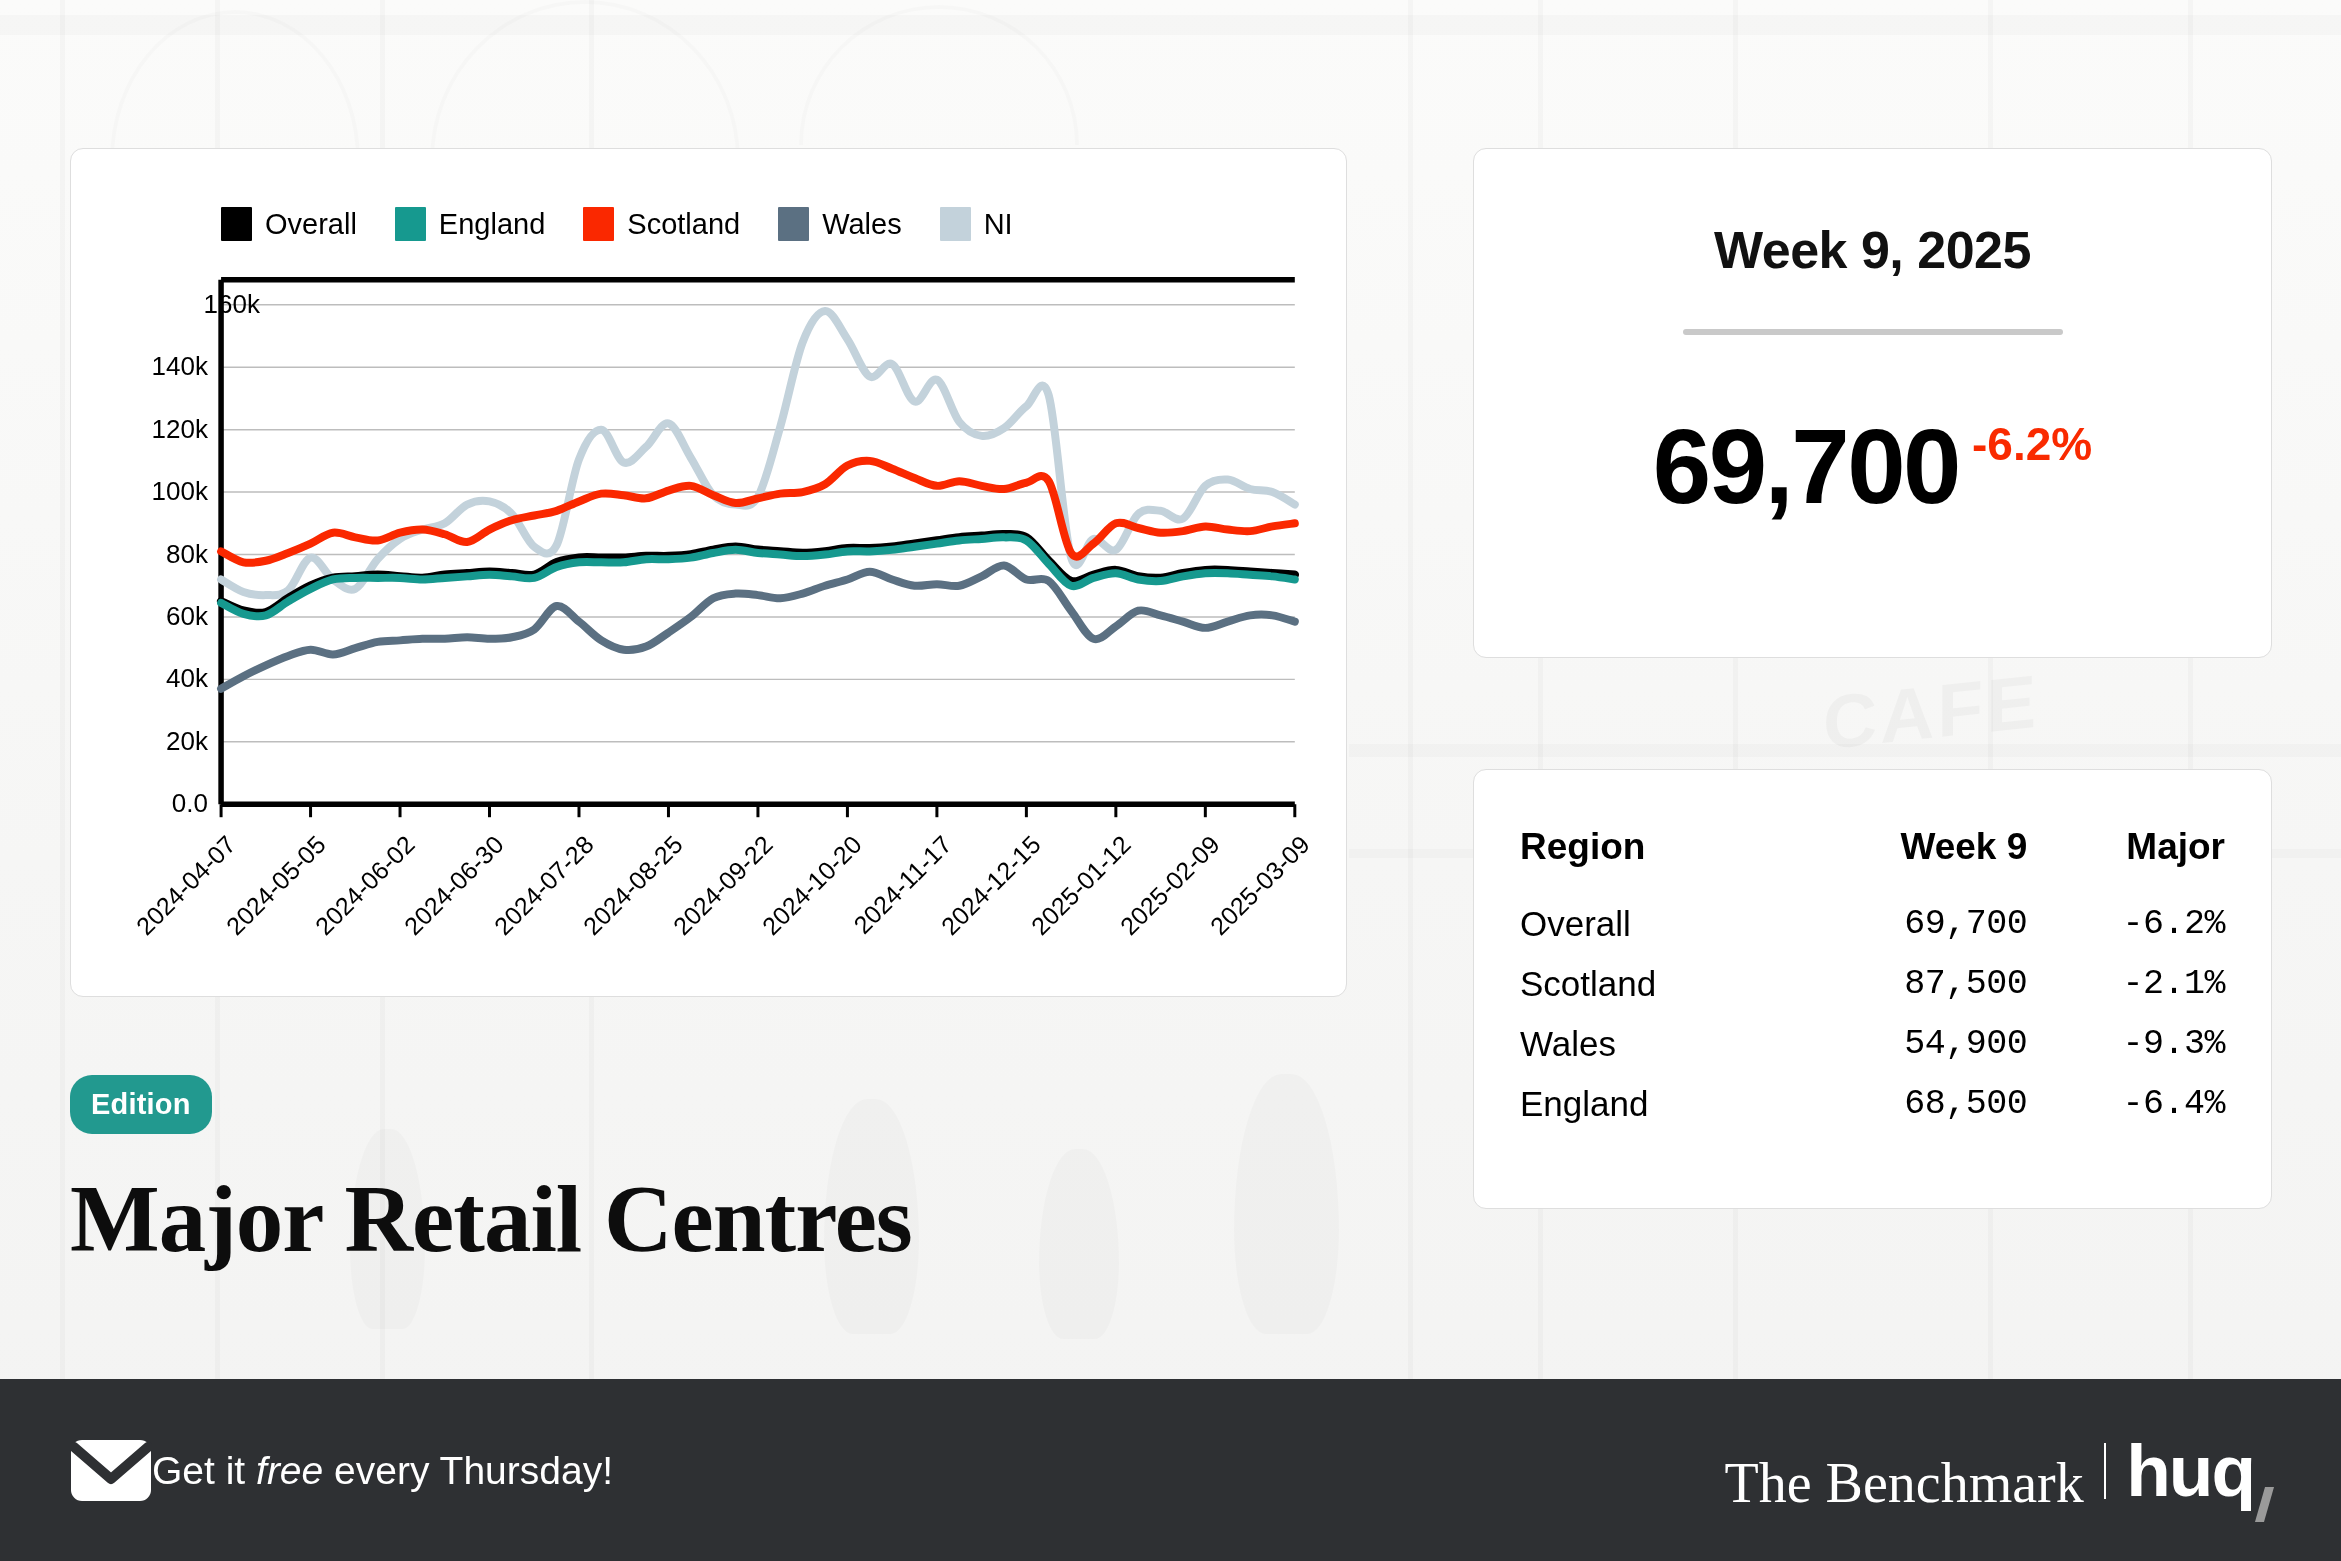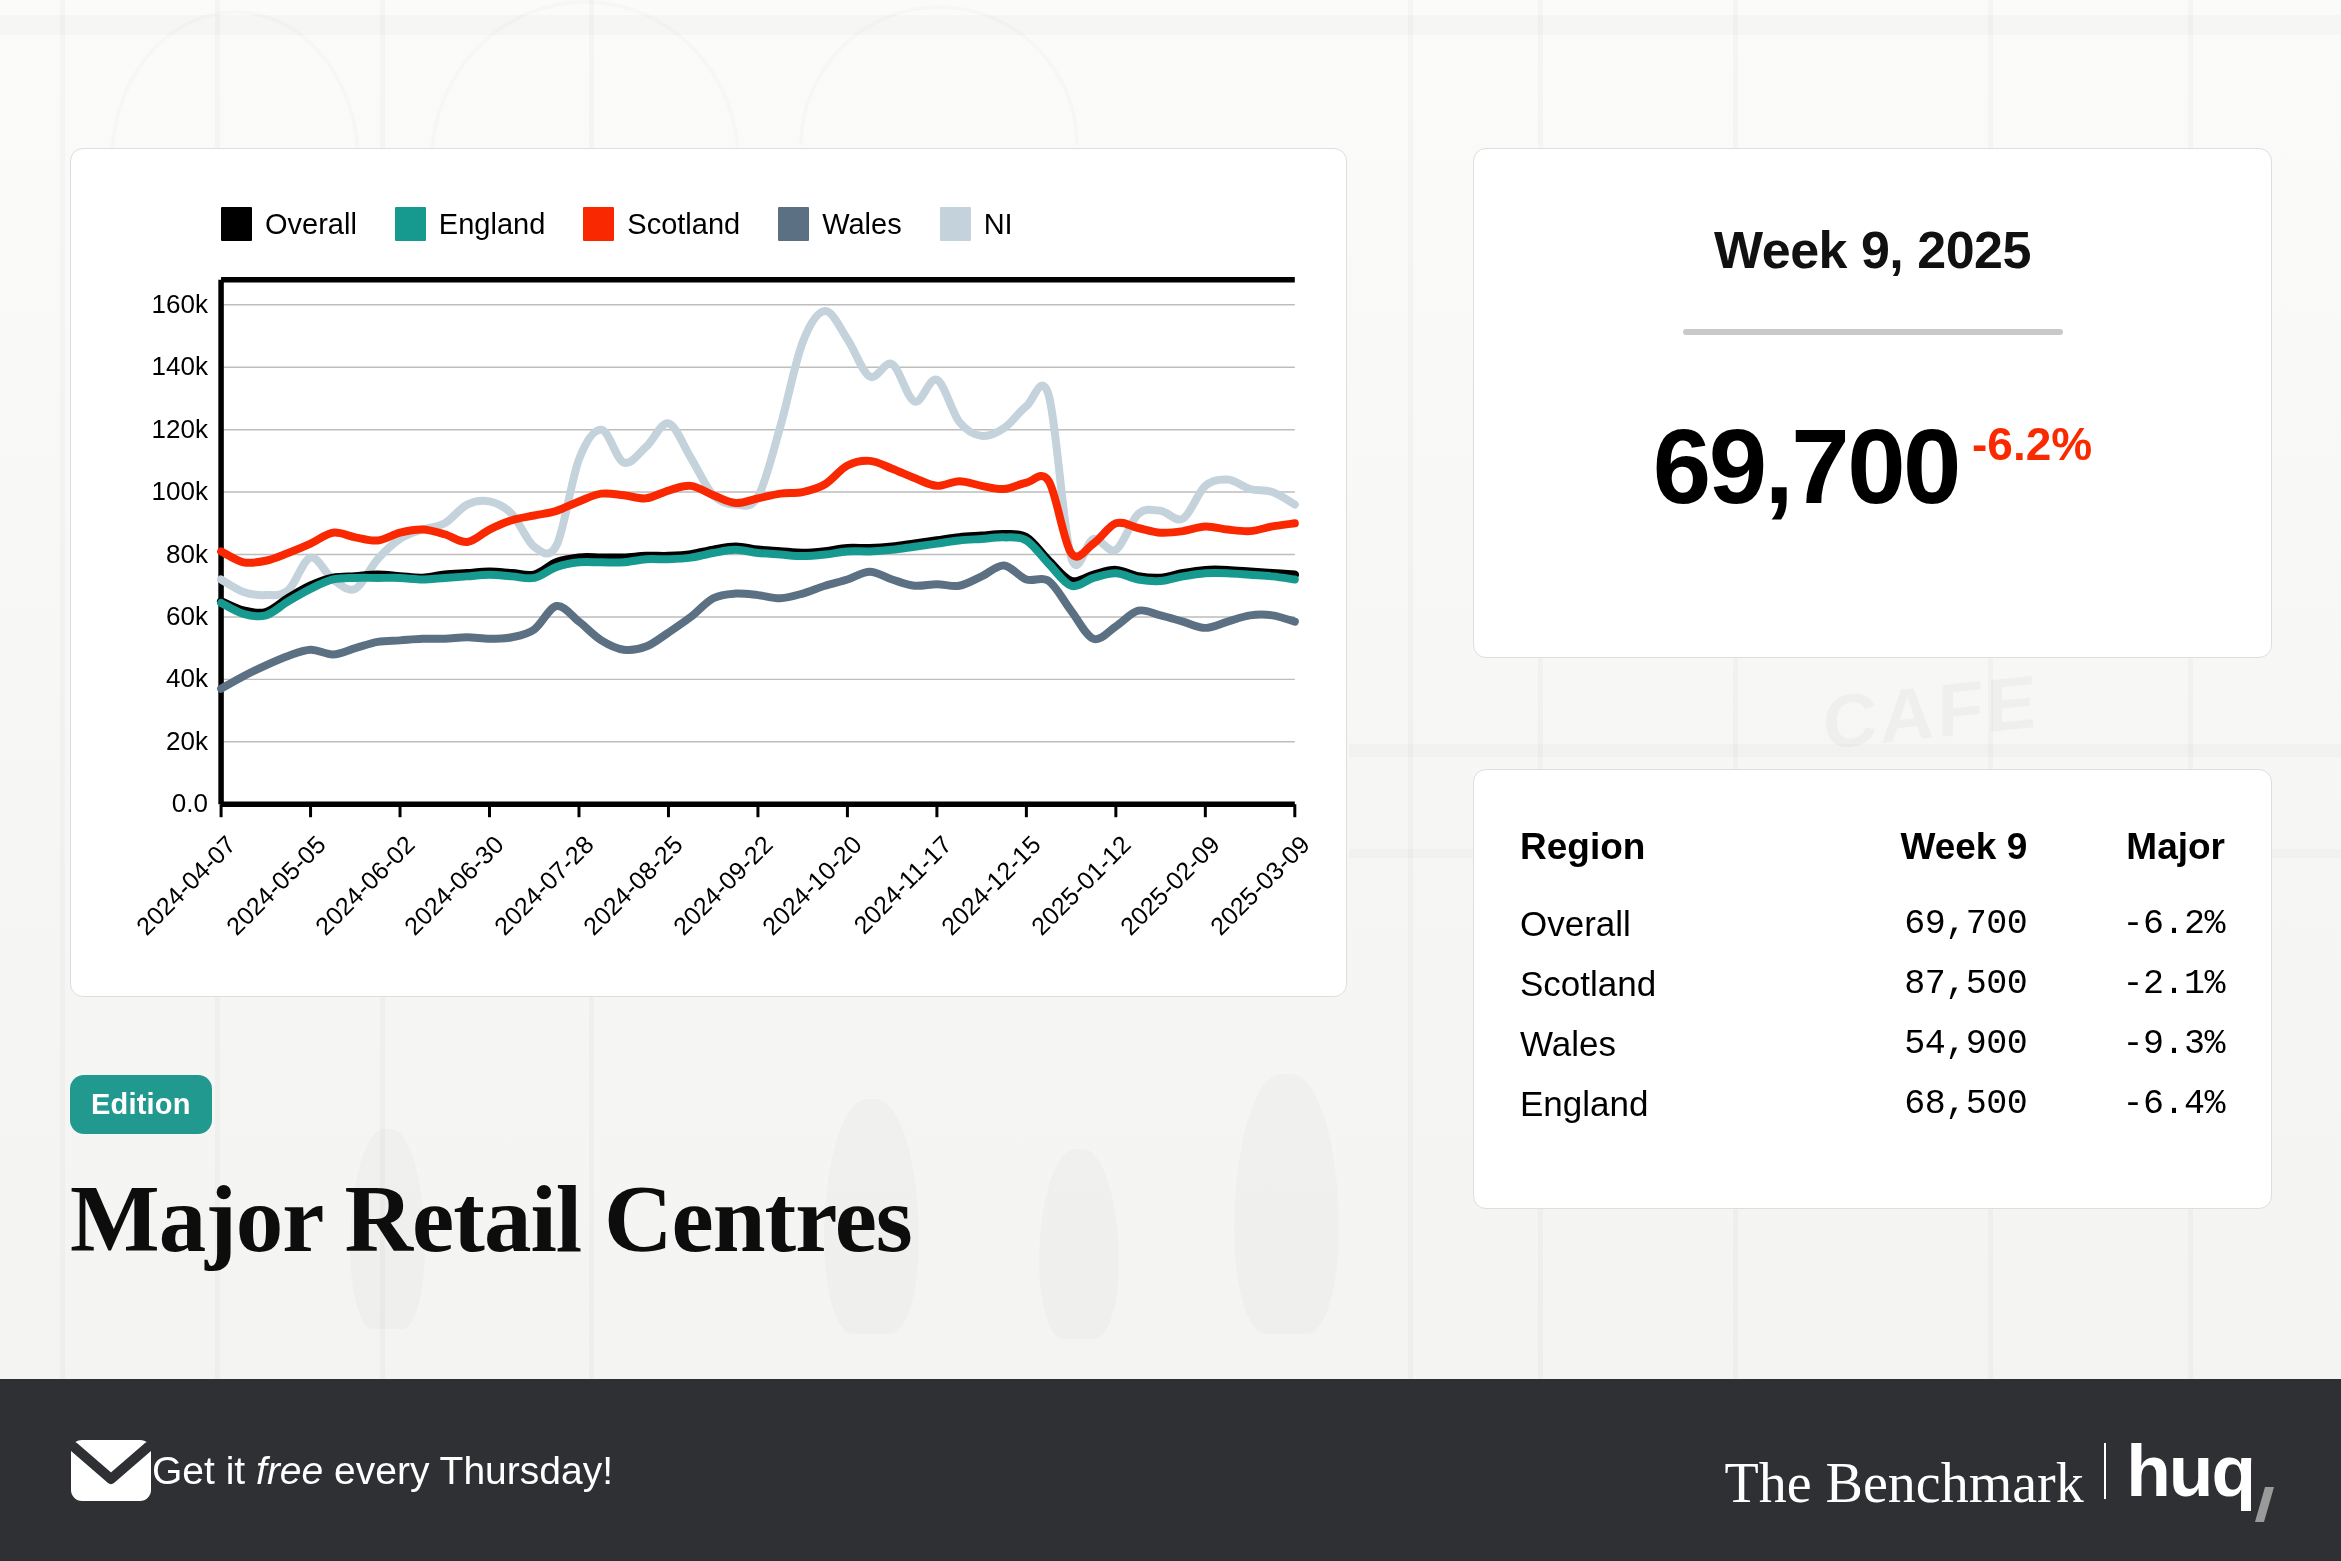--- a/index.html
+++ b/index.html
@@ -229,21 +229,21 @@
   }
   #region-table td:nth-child(1) { font-family: "Liberation Sans", sans-serif; }
 
   
   #edition-badge {
     position: absolute;
     left: 70px;
     top: 1075px;
     background: #22998f;
     color: #ffffff;
-    border-radius: 14px;
+    border-radius: 22px;
     padding: 13px 21px;
     font-size: 29px;
     font-weight: bold;
     letter-spacing: 0.2px;
     display: inline-block;
   }
   #page-title {
     position: absolute;
     left: 70px;
     top: 1164px;
@@ -410,21 +410,21 @@
           <path d="M 300.00 908.88 C 307.47 912.52, 329.86 926.58, 344.79 930.75 C 359.72 934.92, 374.65 938.04, 389.58 933.88 C 404.51 929.71, 419.44 914.60, 434.38 905.75 C 449.31 896.90, 464.24 888.04, 479.17 880.75 C 494.10 873.46, 509.03 865.65, 523.96 862.00 C 538.89 858.35, 553.82 859.40, 568.75 858.88 C 583.68 858.35, 598.61 858.88, 613.54 858.88 C 628.47 858.88, 643.40 858.35, 658.33 858.88 C 673.26 859.40, 688.19 862.00, 703.13 862.00 C 718.06 862.00, 732.99 859.92, 747.92 858.88 C 762.85 857.83, 777.78 856.79, 792.71 855.75 C 807.64 854.71, 822.57 852.63, 837.50 852.63 C 852.43 852.63, 867.36 854.71, 882.29 855.75 C 897.22 856.79, 912.15 862.00, 927.08 858.88 C 942.01 855.75, 956.94 842.21, 971.88 837.00 C 986.81 831.79, 1001.74 829.19, 1016.67 827.63 C 1031.60 826.06, 1046.53 827.63, 1061.46 827.63 C 1076.39 827.63, 1091.32 828.67, 1106.25 827.63 C 1121.18 826.58, 1136.11 822.42, 1151.04 821.38 C 1165.97 820.33, 1180.90 821.90, 1195.83 821.38 C 1210.76 820.85, 1225.69 820.33, 1240.63 818.25 C 1255.56 816.17, 1270.49 811.48, 1285.42 808.88 C 1300.35 806.27, 1315.28 802.63, 1330.21 802.63 C 1345.14 802.63, 1360.07 807.31, 1375.00 808.88 C 1389.93 810.44, 1404.86 810.96, 1419.79 812.00 C 1434.72 813.04, 1449.65 815.13, 1464.58 815.13 C 1479.51 815.13, 1494.44 813.56, 1509.38 812.00 C 1524.31 810.44, 1539.24 806.79, 1554.17 805.75 C 1569.10 804.71, 1584.03 806.27, 1598.96 805.75 C 1613.89 805.23, 1628.82 804.19, 1643.75 802.63 C 1658.68 801.06, 1673.61 798.46, 1688.54 796.38 C 1703.47 794.29, 1718.40 792.21, 1733.33 790.13 C 1748.26 788.04, 1763.19 785.44, 1778.13 783.88 C 1793.06 782.31, 1807.99 781.79, 1822.92 780.75 C 1837.85 779.71, 1852.78 777.10, 1867.71 777.63 C 1882.64 778.15, 1897.57 775.02, 1912.50 783.88 C 1927.43 792.73, 1942.36 815.65, 1957.29 830.75 C 1972.22 845.85, 1987.15 869.81, 2002.08 874.50 C 2017.01 879.19, 2031.94 863.04, 2046.88 858.88 C 2061.81 854.71, 2076.74 848.98, 2091.67 849.50 C 2106.60 850.02, 2121.53 859.40, 2136.46 862.00 C 2151.39 864.60, 2166.32 866.17, 2181.25 865.13 C 2196.18 864.08, 2211.11 858.35, 2226.04 855.75 C 2240.97 853.15, 2255.90 850.54, 2270.83 849.50 C 2285.76 848.46, 2300.69 848.98, 2315.63 849.50 C 2330.56 850.02, 2345.49 851.58, 2360.42 852.63 C 2375.35 853.67, 2390.28 854.19, 2405.21 855.75 C 2420.14 857.31, 2442.53 860.96, 2450.00 862.00" fill="none" stroke="#16998f" stroke-width="16" stroke-linecap="round" stroke-linejoin="round"></path>
         </svg>
     <div class="ytick-label" style="right: 1140px; top: 639px;">0.0</div>
         <div class="ytick-label" style="right: 1140px; top: 577px;">20k</div>
         <div class="ytick-label" style="right: 1140px; top: 514px;">40k</div>
         <div class="ytick-label" style="right: 1140px; top: 452px;">60k</div>
         <div class="ytick-label" style="right: 1140px; top: 390px;">80k</div>
         <div class="ytick-label" style="right: 1140px; top: 327px;">100k</div>
         <div class="ytick-label" style="right: 1140px; top: 265px;">120k</div>
         <div class="ytick-label" style="right: 1140px; top: 202px;">140k</div>
-        <div class="ytick-label" style="right: 1140px; top: 140px;">160k</div>
+        <div class="ytick-label" style="right: 1088px; top: 140px;">160k</div>
         <div class="xtick-label" style="left: -15px; top: 681px; width: 165px; text-align: right;">2024-04-07</div>
         <div class="xtick-label" style="left: 75px; top: 681px; width: 165px; text-align: right;">2024-05-05</div>
         <div class="xtick-label" style="left: 164px; top: 681px; width: 165px; text-align: right;">2024-06-02</div>
         <div class="xtick-label" style="left: 253px; top: 681px; width: 165px; text-align: right;">2024-06-30</div>
         <div class="xtick-label" style="left: 343px; top: 681px; width: 165px; text-align: right;">2024-07-28</div>
         <div class="xtick-label" style="left: 432px; top: 681px; width: 165px; text-align: right;">2024-08-25</div>
         <div class="xtick-label" style="left: 522px; top: 681px; width: 165px; text-align: right;">2024-09-22</div>
         <div class="xtick-label" style="left: 611px; top: 681px; width: 165px; text-align: right;">2024-10-20</div>
         <div class="xtick-label" style="left: 701px; top: 681px; width: 165px; text-align: right;">2024-11-17</div>
         <div class="xtick-label" style="left: 790px; top: 681px; width: 165px; text-align: right;">2024-12-15</div>

